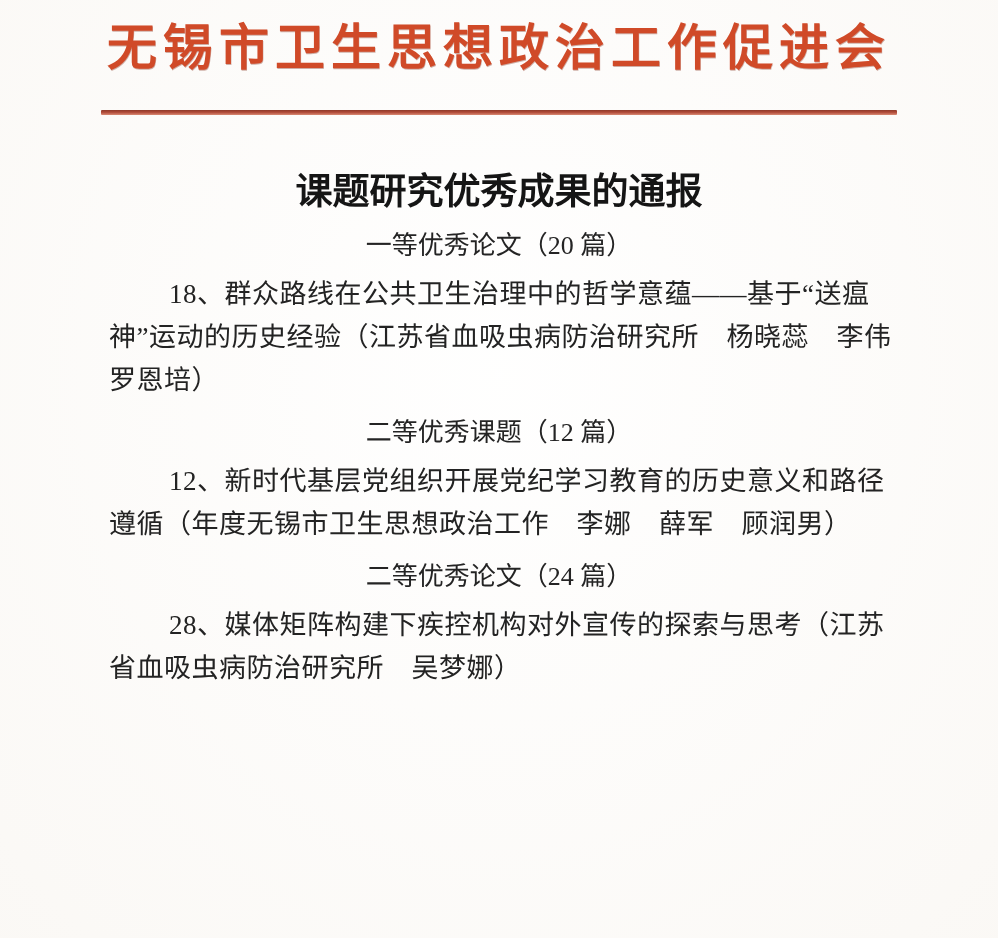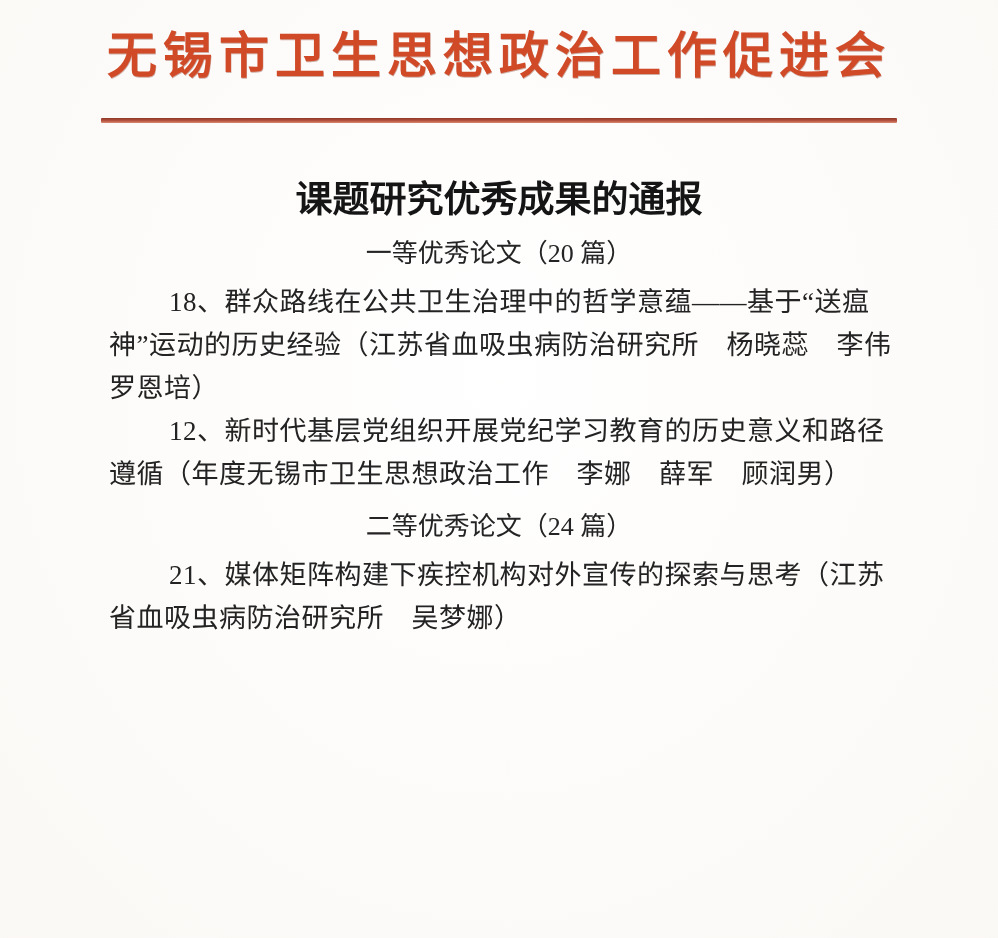--- a/index.html
+++ b/index.html
@@ -22,21 +22,21 @@
     width: 998px;
     height: 938px;
     position: relative;
     overflow: hidden;
     background:
       radial-gradient(ellipse at 50% 40%, rgba(255,255,255,0.9), rgba(249,246,242,0.6)),
       var(--paper);
   }
 
   
-  .masthead { padding-top: 22px; text-align: center; }
+  .masthead { padding-top: 14px; text-align: center; }
   .org-name {
     margin: 0;
     font-size: 50px;
     line-height: 68px;
     font-weight: 700;
     letter-spacing: 6px;
     color: var(--accent);
     text-shadow: 0.5px 0.5px 0 rgba(120,30,10,0.35);
     white-space: nowrap;
   }
@@ -99,29 +99,30 @@
     <section>
       <h3 class="sec-head">一等优秀论文（20 篇）</h3>
       <p class="entry">
         <span class="line indent">18、群众路线在公共卫生治理中的哲学意蕴——基于“送瘟</span>
         <span class="line">神”运动的历史经验（江苏省血吸虫病防治研究所　杨晓蕊　李伟</span>
         <span class="line">罗恩培）</span>
       </p>
     </section>
 
     <section>
+      <h3 class="sec-head">二等优秀课题（12 篇）</h3>
       <p class="entry">
         <span class="line indent">12、新时代基层党组织开展党纪学习教育的历史意义和路径</span>
         <span class="line">遵循（年度无锡市卫生思想政治工作　李娜　薛军　顾润男）</span>
       </p>
     </section>
 
     <section>
       <h3 class="sec-head">二等优秀论文（24 篇）</h3>
       <p class="entry">
-        <span class="line indent">21、媒体矩阵构建下疾控机构对外宣传的探索与思考（江苏</span>
+        <span class="line indent">28、媒体矩阵构建下疾控机构对外宣传的探索与思考（江苏</span>
         <span class="line">省血吸虫病防治研究所　吴梦娜）</span>
       </p>
     </section>
 
 
   </main>
 </div>
 
 </body></html>

